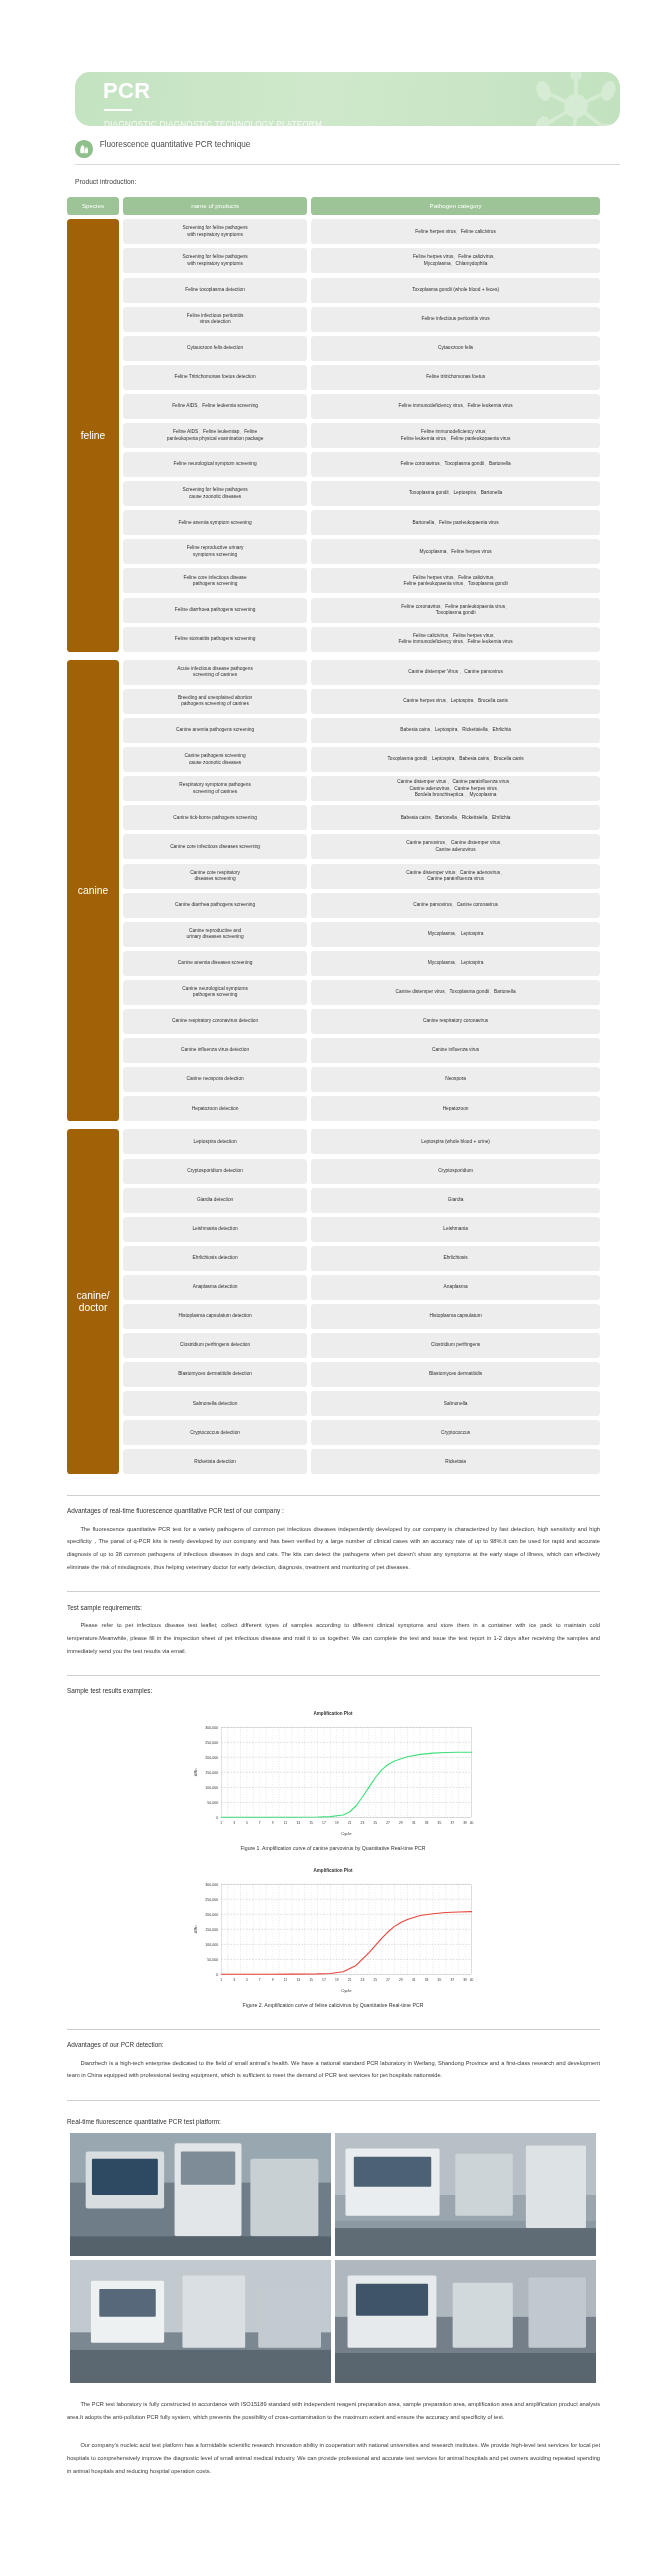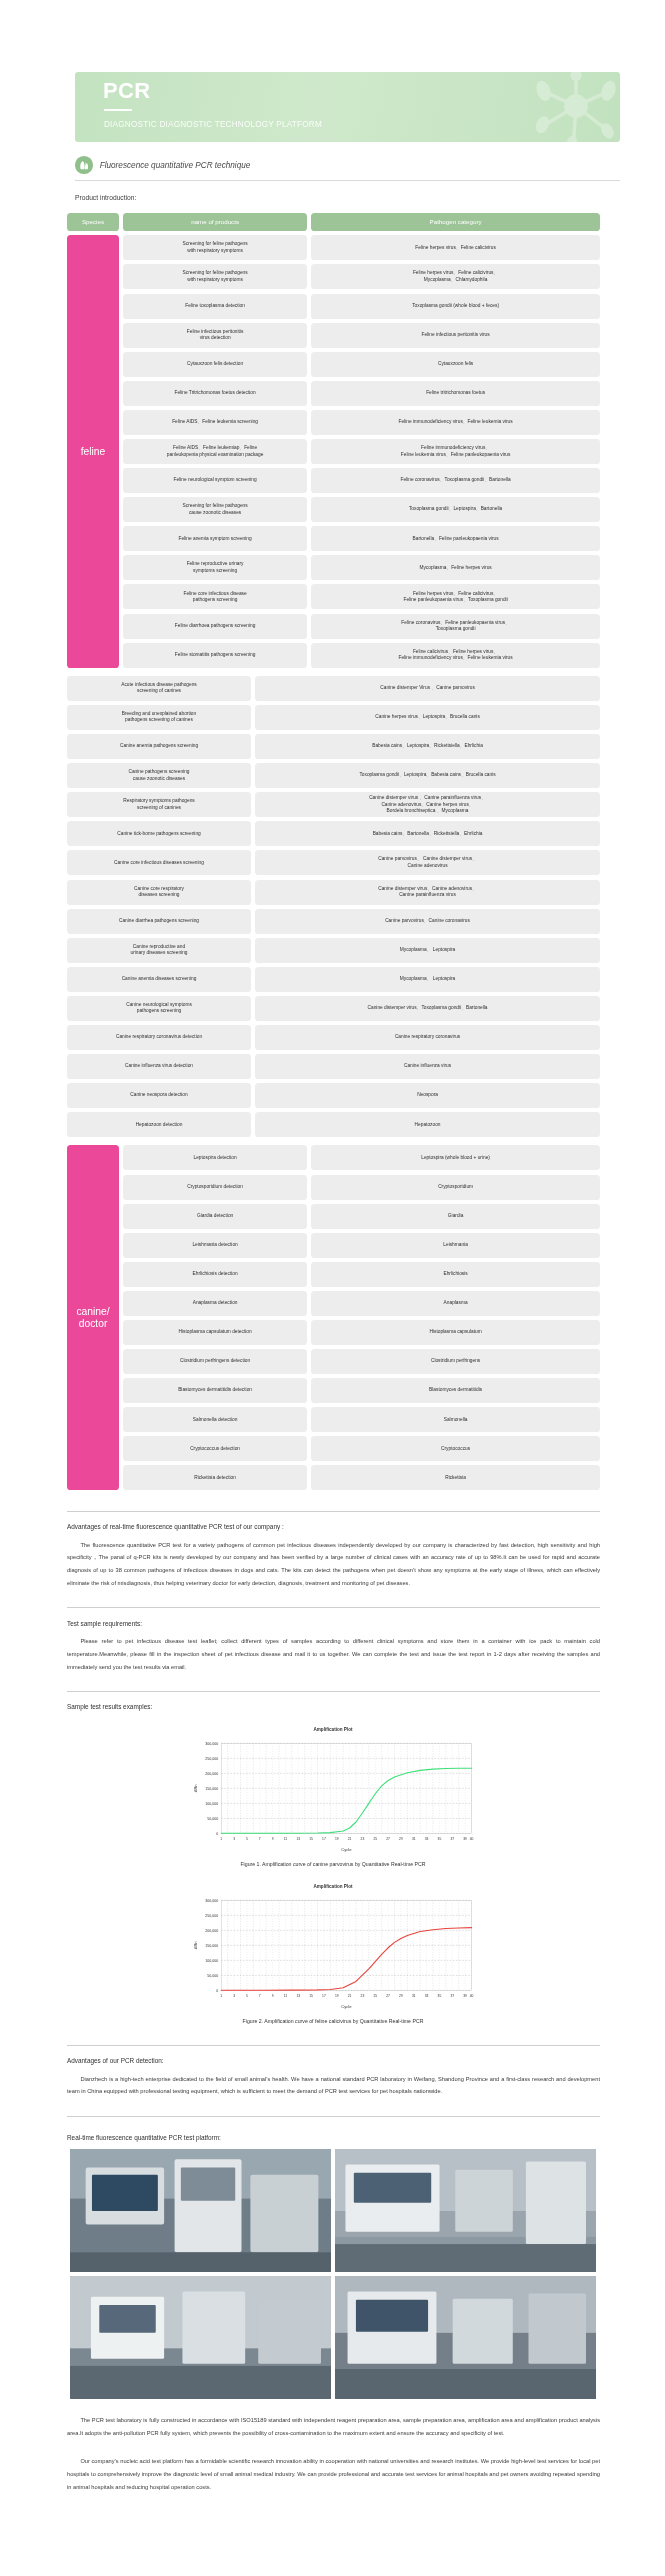--- a/index.html
+++ b/index.html
@@ -8,22 +8,22 @@
     background: #ffffff;
     font-family: "Liberation Sans", sans-serif;
     color: #3c3c3c;
     -webkit-font-smoothing: antialiased;
   }
   .page { width:666px; position:relative; }
 
   
   .hero {
     margin: 72px 46px 0 75px;
-    height: 70px;
-    border-radius: 3px;
+    height: 54px;
+    border-radius: 15px;
     background: linear-gradient(100deg, #c3e3c0 0%, #cfe8cb 45%, #c2e2bf 100%);
     position: relative;
     overflow: hidden;
   }
   .hero-title {
     position:absolute; left:28px; top:6.2px;
     font-size: 22px; font-weight: 700; color:#ffffff; letter-spacing:0.3px;
   }
   .hero-rule {
     position:absolute; left:29px; top:37px; width:28px; height:1.5px; background:#ffffff;
@@ -31,23 +31,22 @@
   }
   .hero-sub {
     position:absolute; left:29px; top:48px;
     font-size:8.2px; color:#ffffff; letter-spacing:0.2px; opacity:.92;
   }
   .hero-mol { position:absolute; right:-5.2px; top:-6.2px; opacity:.30; }
 
   
   .sec-head {
     margin: 14.4px 46px 0 75px;
-    display:flex; align-items:center; gap:7.2px;
+    display:flex; align-items:flex-start; gap:7.2px;
     padding-bottom: 6.2px;
-    font-style: italic;
   }
   .sec-logo {
     width:17.5px; height:17.5px; border-radius:50%;
     background:#8fbf8a; flex:0 0 17.5px;
     display:flex; align-items:center; justify-content:center;
   }
   .sec-head-title { font-size:8.2px; color:#4a4a4a; }
   .hr-line { margin: 0 46px 0 75px; border-top:0.5px solid #d9d9d9; }
 
   .block-label {
@@ -70,21 +69,21 @@
   .c-species { flex: 0 0 52px; }
   .c-name    { flex: 0 0 184px; }
   .c-path    { flex: 1 1 auto; }
   .head .cell {
     background:#9cc496; color:#ffffff; height:18.5px; font-size:6.2px;
   }
 
   
   .grp { display:flex; gap:4.1px; margin-bottom:8.2px; }
   .grp-label {
-    flex:0 0 52px; background:#ec4899; border-radius:3.6px;
+    flex:0 0 52px; background:#a16207; border-radius:3.6px;
     color:#ffffff; font-size:10.3px;
     display:flex; align-items:center; justify-content:center; text-align:center;
     line-height:1.15; padding: 2.1px;
   }
   .grp-rows { flex:1 1 auto; display:flex; flex-direction:column; gap:4.1px; }
   .grp-rows .r { display:flex; gap:4.1px; }
   .grp-rows .r .c-name { flex:0 0 184px; background:#ededed; }
   .grp-rows .r .c-path { flex:1 1 auto; background:#ededed; }
   .grp-rows .r .cell { min-height:25px; }
 
@@ -250,20 +249,21 @@
 Toxoplasma gondii</div>
             </div>
             <div class="r">
               <div class="cell c-name" style="white-space: pre-line;">Feline stomatitis pathogens screening</div>
               <div class="cell c-path" style="white-space: pre-line;">Feline calicivirus、Feline herpes virus、
 Feline immunodeficiency virus、Feline leukemia virus</div>
             </div>
           </div>
         </div>
         <div class="grp">
+          <div class="grp-label" style="white-space: pre-line;">canine</div>
           <div class="grp-rows">
             <div class="r">
               <div class="cell c-name" style="white-space: pre-line;">Acute infectious disease pathogens
 screening of canines</div>
               <div class="cell c-path" style="white-space: pre-line;">Canine distemper Virus 、Canine parvovirus</div>
             </div>
             <div class="r">
               <div class="cell c-name" style="white-space: pre-line;">Breeding and unexplained abortion
 pathogens screening of canines</div>
               <div class="cell c-path" style="white-space: pre-line;">Canine herpes virus、Leptospira、Brucella canis</div>

